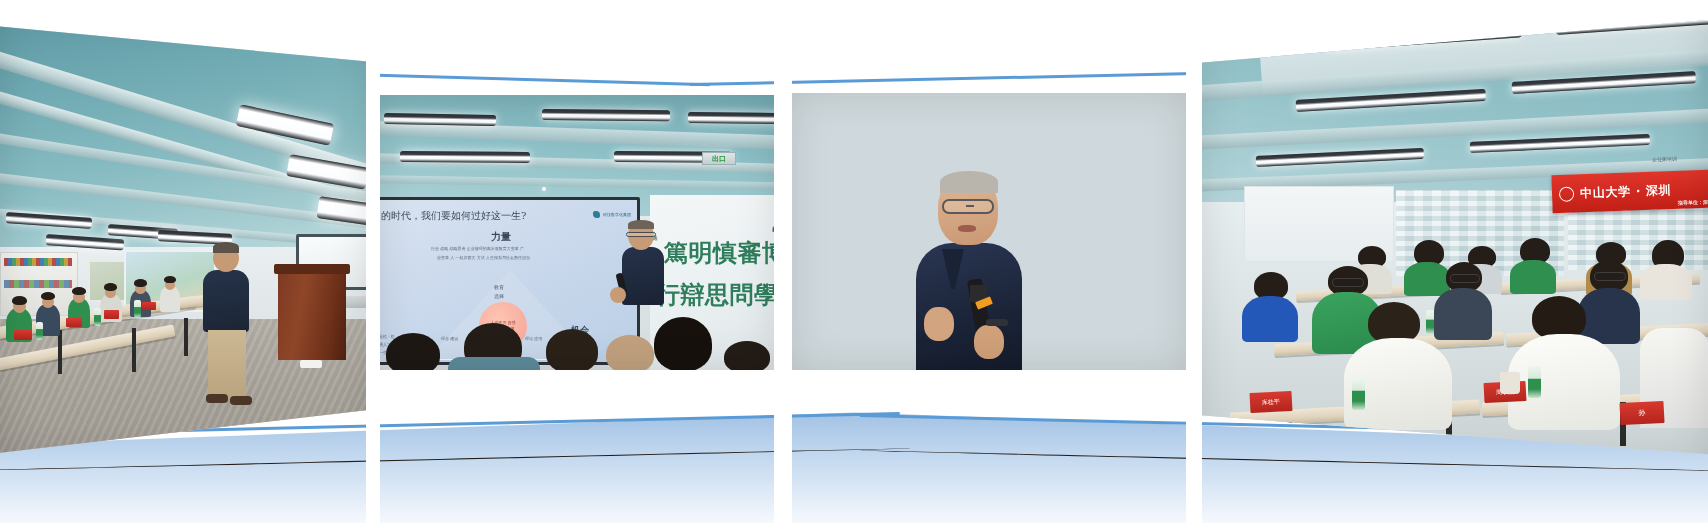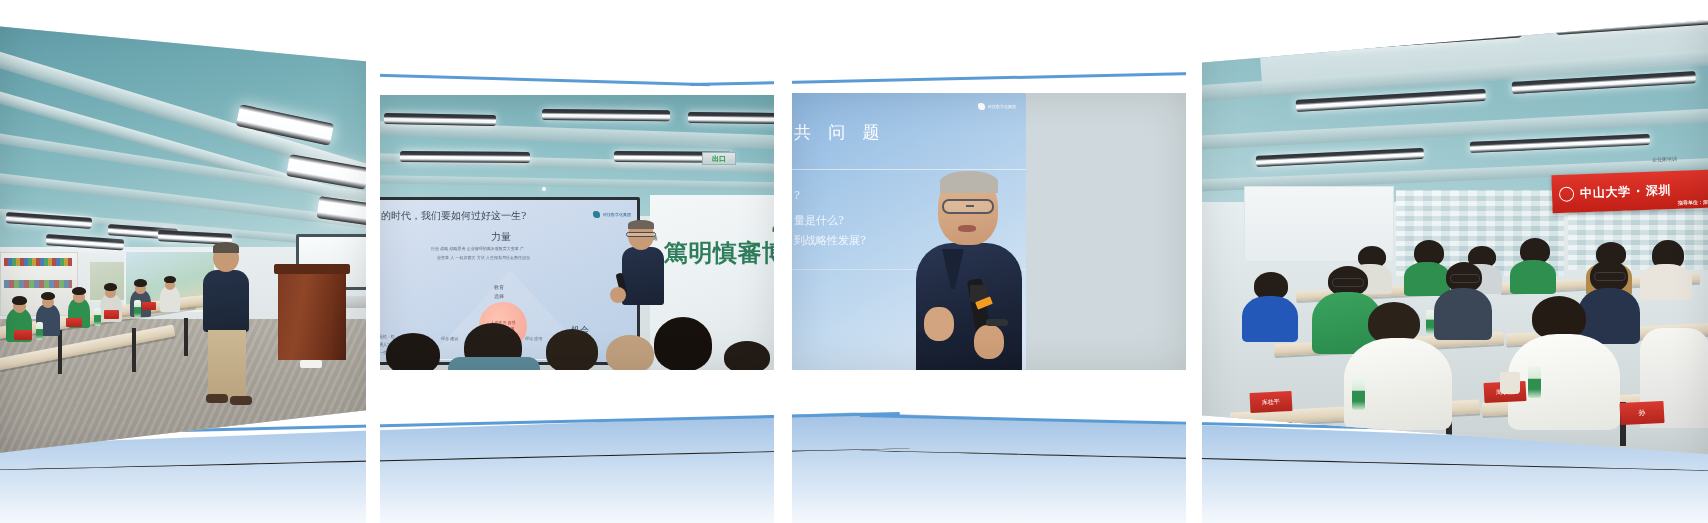--- a/index.html
+++ b/index.html
@@ -161,21 +161,21 @@
   .banner-text { font-size:12px; letter-spacing:.06em; white-space:nowrap; }
   .banner-sub { font-size:5px; opacity:.9; white-space:nowrap; align-self:flex-end; margin-bottom:3px;}
 
   .logo-chip {
     position:absolute; display:flex; align-items:center; gap:3px;
     color:#2a6b82; font-size:4px; white-space:nowrap;
   }
   .logo-mark { width:7px; height:7px; background:#2a7f96; border-radius:2px 4px 2px 4px; }
 
   .slide-title { position:absolute; color:#3c4a5a; font-family:"DejaVu Serif", serif; white-space:nowrap; }
-  .slide-kw { position:absolute; color:#3a4a5c; font-family:"DejaVu Serif", serif; font-weight:400; white-space:nowrap; }
+  .slide-kw { position:absolute; color:#3a4a5c; font-family:"DejaVu Serif", serif; font-weight:700; white-space:nowrap; }
   .slide-body { position:absolute; color:#5b6a7c; font-family:"DejaVu Sans", sans-serif; white-space:nowrap; }
   .tri {
     position:absolute; border-left:1px solid rgba(255,255,255,.75);
     border-right:1px solid rgba(255,255,255,.75); border-bottom:1px solid rgba(255,255,255,.75);
   }
   .tri-circle {
     position:absolute; border-radius:50%;
     background:radial-gradient(circle at 40% 35%, #ffc4b4, #f3a393);
     display:flex; flex-direction:column; align-items:center; justify-content:center;
     color:#8a3f30; font-size:4px; line-height:1.5; text-align:center;
@@ -335,20 +335,21 @@
         <div class="slide-body" style="left:150px; top:136px; font-size:4px;">理论 应用</div>
         <div class="slide-body" style="left:4px; top:134px; font-size:4px;">品格 · 格</div>
         <div class="slide-body" style="left:4px; top:142px; font-size:4px;">通人大事业</div>
         <div class="slide-body" style="left:4px; top:150px; font-size:4px;">一生 · 二十</div>
         <div class="slide-body" style="left:196px; top:144px; font-size:4px;">学习能力</div>
         <div class="slide-body" style="left:98px; top:158px; font-size:4px;">十年的价值观</div>
       </div>
 
       <div class="calli-board" style="left:272px; top:100px; width:132px; height:175px;">
         <div class="calli" style="left:14px; top:42px; font-size:24px;">篤明慎審博</div>
+        <div class="calli" style="left:6px; top:84px; font-size:24px;">行辯思問學</div>
         <div class="calli-small calli-vert" style="left:2px; top:36px; font-size:5px;">雄又</div>
         <div class="calli-small calli-vert" style="right:4px; top:28px; font-size:5px;">中華民國十五年十一月</div>
       </div>
 
       <div style="position:absolute; left:244px; top:152px; width:42px; height:58px; background:linear-gradient(170deg,#26324a,#1a2334); border-radius:12px 12px 3px 3px;"></div>
       <div class="head" style="left:250px; top:126px; width:26px; height:29px; background:#c79b76;"></div>
       <div style="position:absolute; left:250px; top:125px; width:26px; height:9px; border-radius:50% 50% 0 0; background:#6d6359;"></div>
       <div style="position:absolute; left:248px; top:137px; width:30px; height:5px; border:1px solid #4a4a4a; border-radius:3px; background:rgba(255,255,255,.25);"></div>
       <div class="mic-body" style="left:240px; top:178px; width:7px; height:22px; transform:rotate(-14deg);"></div>
       <div style="position:absolute; left:232px; top:192px; width:16px; height:16px; background:#c79b76; border-radius:50%;"></div>
@@ -360,32 +361,20 @@
       <div class="hair" style="left:228px; top:240px; width:48px; height:38px; background:#c0a07e;"></div>
       <div class="hair" style="left:276px; top:222px; width:58px; height:54px; background:#16110d;"></div>
       <div class="hair" style="left:346px; top:246px; width:46px; height:32px; background:#241c16;"></div>
     </div>
     <div class="vignette"></div>
   </div>
 
   <div class="photo photo-3">
     <div class="scene">
 
-      <div class="screen-blue" style="left:0; top:0; width:236px; height:277px;">
-        <div class="blue-slide-title" style="left:4px; top:28px; font-size:17px;">共 问 题</div>
-        <div class="hrule-soft" style="left:0; top:76px; width:236px;"></div>
-        <div class="blue-slide-line" style="left:4px; top:96px; font-size:11px;">?</div>
-        <div class="blue-slide-line" style="left:4px; top:120px; font-size:11px;">量是什么?</div>
-        <div class="blue-slide-line" style="left:4px; top:140px; font-size:11px;">到战略性发展?</div>
-        <div class="hrule-soft" style="left:0; top:176px; width:236px; opacity:.6;"></div>
-        <div class="logo-chip" style="right:10px; top:10px; color:#ffffff; font-size:4px;">
-          <span class="logo-mark" style="background:#ffffff;"></span>
-          <span>科技数字化集团</span>
-        </div>
-      </div>
 
 
       <div style="position:absolute; left:126px; top:150px; width:106px; height:127px; background:linear-gradient(165deg,#2a3654,#1c2539 55%,#141b2b); border-radius:36px 36px 0 0;"></div>
       <div style="position:absolute; left:152px; top:156px; width:22px; height:40px; background:#1a2235; clip-path:polygon(0 0,100% 0,58% 100%,42% 100%);"></div>
       <div class="head" style="left:148px; top:80px; width:60px; height:72px; background:linear-gradient(170deg,#e0b894,#c99873); border-radius:48% 48% 42% 42%;"></div>
       <div style="position:absolute; left:150px; top:78px; width:58px; height:22px; border-radius:50% 50% 0 0; background:#b9b4ac;"></div>
       <div style="position:absolute; left:152px; top:106px; width:52px; height:15px; border:2px solid #59585c; border-radius:7px; background:rgba(255,255,255,.16);"></div>
       <div style="position:absolute; left:176px; top:112px; width:8px; height:2px; background:#59585c;"></div>
       <div style="position:absolute; left:168px; top:132px; width:18px; height:7px; background:#9d5c4e; border-radius:40%;"></div>
       <div class="mic-body" style="left:182px; top:186px; width:15px; height:60px; transform:rotate(-10deg); border-radius:4px;"></div>

